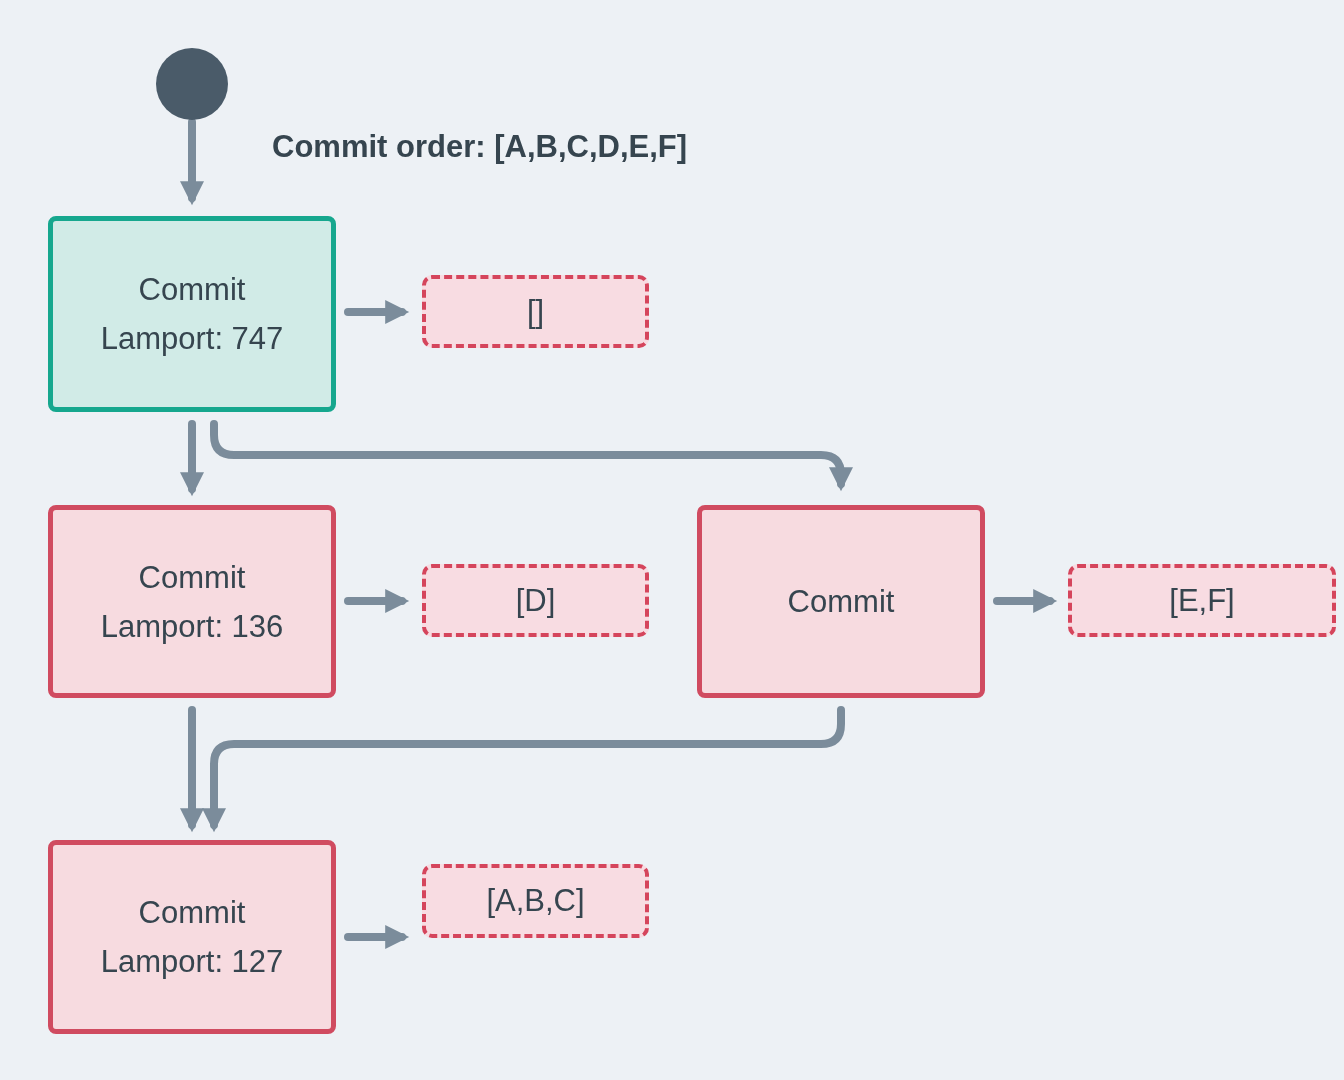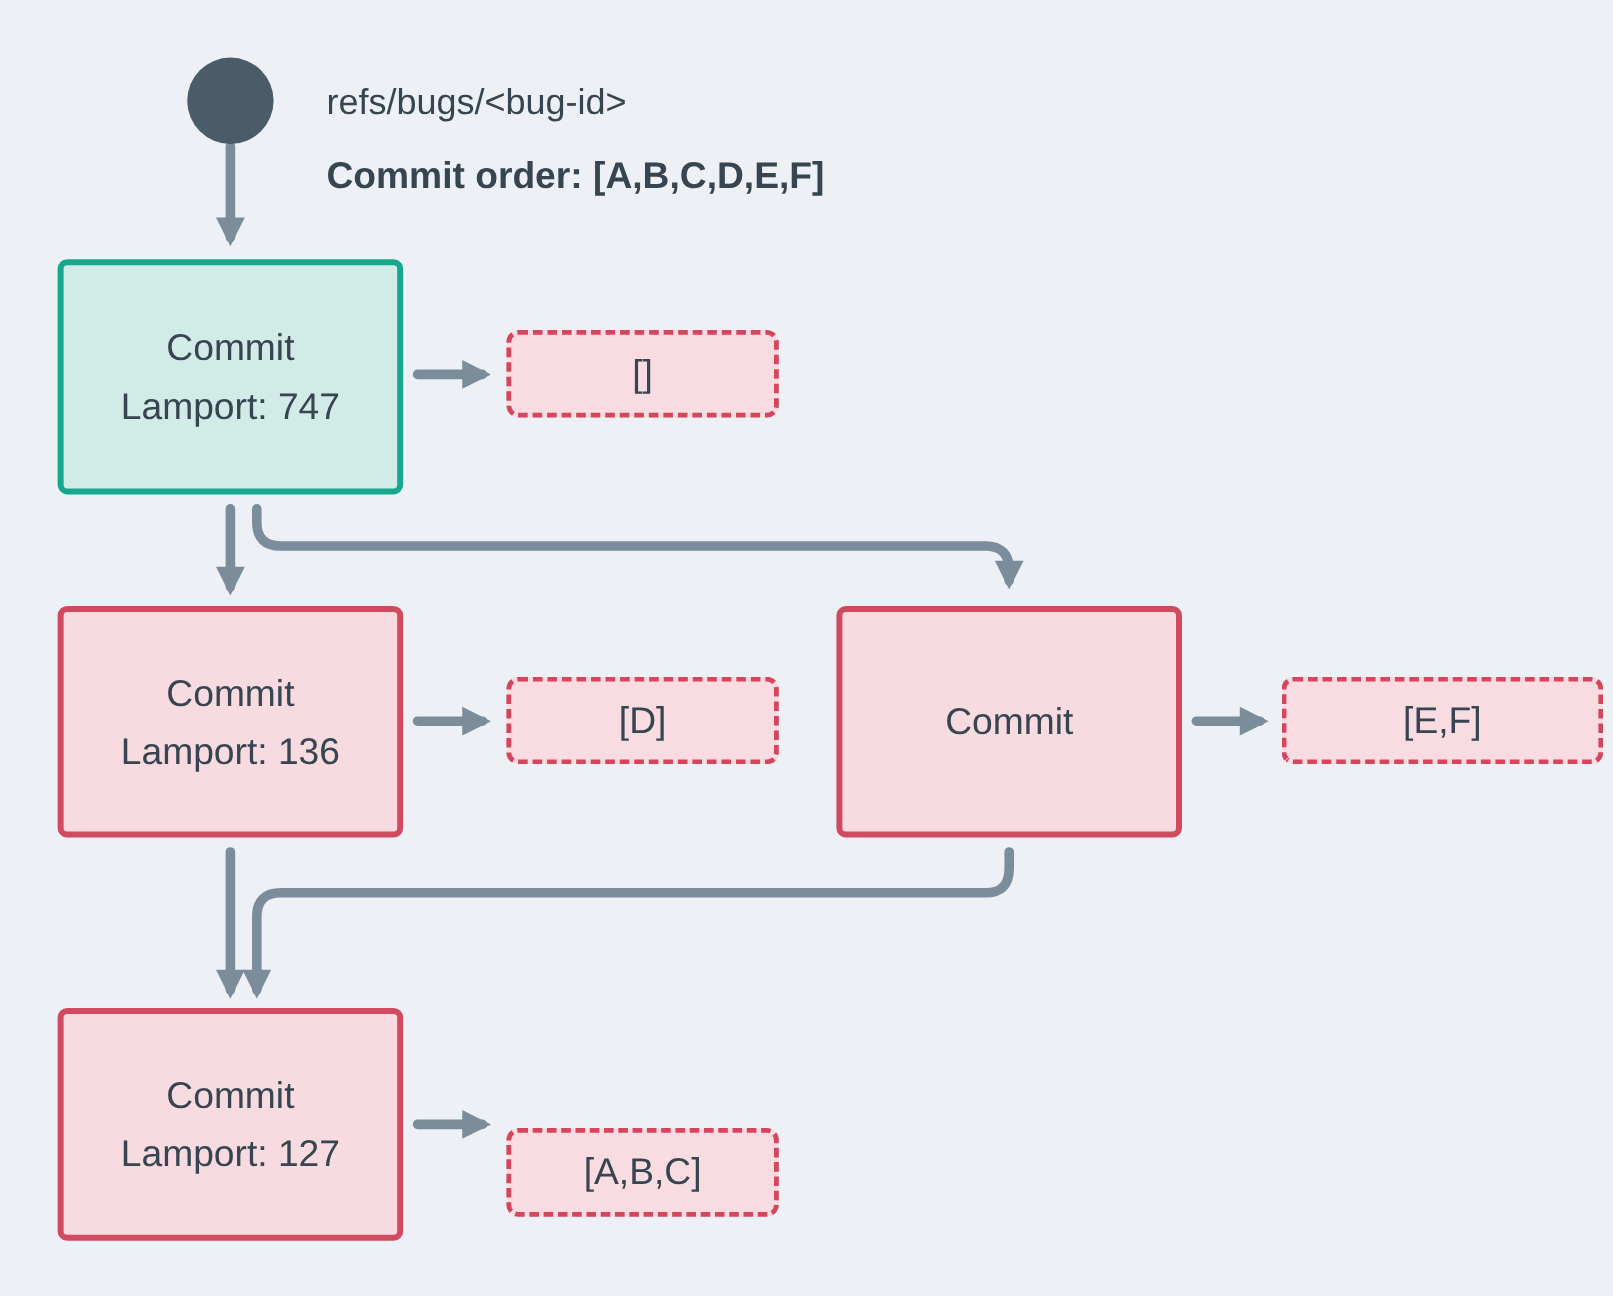--- a/index.html
+++ b/index.html
@@ -77,21 +77,21 @@
     font-size: 31px;
     color: #36454f;
   }
   #node-864 { left: 48px;  top: 216px; width: 288px; height: 196px; }
   #node-246 { left: 48px;  top: 505px; width: 288px; height: 193px; }
   #node-537 { left: 697px; top: 505px; width: 288px; height: 193px; }
   #node-127 { left: 48px;  top: 840px; width: 288px; height: 194px; }
   #list-empty { left: 422px;  top: 275px; width: 227px; height: 73px; }
   #list-d     { left: 422px;  top: 564px; width: 227px; height: 73px; }
   #list-ef    { left: 1068px; top: 564px; width: 268px; height: 73px; }
-  #list-abc   { left: 422px;  top: 940px; width: 227px; height: 74px; }
+  #list-abc   { left: 422px;  top: 864px; width: 227px; height: 74px; }
 </style>
 </head>
 <body>
 
 <div class="canvas">
 
   <svg class="edges-layer" viewBox="0 0 1344 1080" xmlns="http://www.w3.org/2000/svg">
     <defs>
       <marker id="ah" viewBox="0 0 12 12" refX="8" refY="6" markerWidth="3.6" markerHeight="3.6" markerUnits="strokeWidth" orient="auto">
         <path d="M1,1 L11,6 L1,11 Z" fill="#7b8c9b"></path>
@@ -103,21 +103,20 @@
     <path class="edge" d="M214,424 L214,435 Q214,455 234,455 L821,455 Q841,455 841,475 L841,484" marker-end="url(#ah)"></path>
     <path class="edge" d="M348,601 L402,601" marker-end="url(#ah)"></path>
     <path class="edge" d="M997,601 L1050,601" marker-end="url(#ah)"></path>
     <path class="edge" d="M192,710 L192,825" marker-end="url(#ah)"></path>
     <path class="edge" d="M841,710 L841,724 Q841,744 821,744 L234,744 Q214,744 214,764 L214,825" marker-end="url(#ah)"></path>
     <path class="edge" d="M348,937 L402,937" marker-end="url(#ah)"></path>
   </svg>
 
   <div class="ref-circle"></div>
 
-  <div class="ref-label">refs/bugs/&lt;bug-id&gt;</div>
 
   <div class="final-order-label">Commit order: [A,B,C,D,E,F]</div>
 
   <div id="node-864" class="commit-node variant-teal">
     <div>Commit</div>
     <div>Lamport: 747</div>
   </div>
 
   <div id="node-246" class="commit-node variant-red">
     <div>Commit</div>

